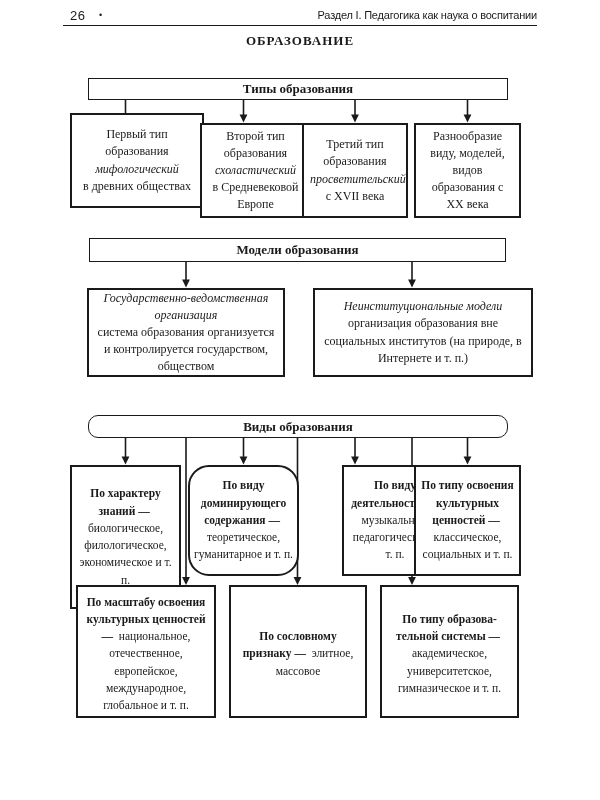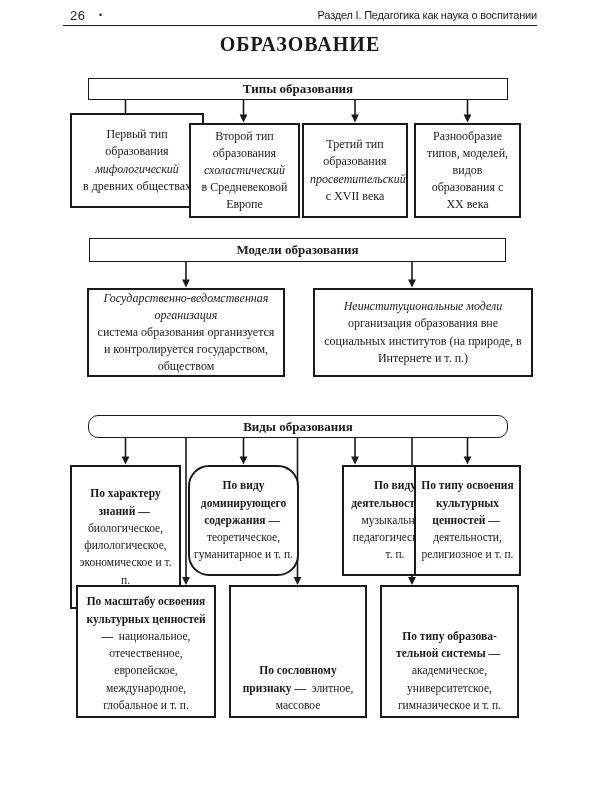--- a/index.html
+++ b/index.html
@@ -8,31 +8,31 @@
     font-family:"Liberation Serif","DejaVu Serif",serif;color:#1a1a1a;overflow:hidden;
   }
   
   .running-head{position:absolute;top:7px;left:63px;right:63px;height:18px;
     font-family:"Liberation Sans","DejaVu Sans",sans-serif;font-size:11.5px;font-weight:normal;}
   .page-num{position:absolute;left:7px;top:1px;font-size:13px;letter-spacing:.5px;}
   .sep-dot{position:absolute;left:36px;top:3px;font-size:9px;}
   .run-title{position:absolute;right:0;top:2px;font-size:11px;letter-spacing:-0.2px;}
   .head-rule{position:absolute;top:25px;left:63px;width:474px;height:0;border-top:1.6px solid #1a1a1a;}
   .page-title{position:absolute;top:33px;left:0;width:600px;text-align:center;
-    font-size:20px;font-weight:bold;letter-spacing:1px;}
+    font-size:13px;font-weight:bold;letter-spacing:1px;}
   
   .hbox{position:absolute;border:1.5px solid #1a1a1a;box-sizing:border-box;
     display:flex;align-items:center;justify-content:center;
     font-weight:bold;font-size:13px;text-align:center;background:#fff;}
   .cbox{position:absolute;border:2px solid #1a1a1a;box-sizing:border-box;
     display:flex;align-items:center;justify-content:center;
     text-align:center;background:#fff;padding:2px 6px;font-size:12px;line-height:1.42;}
   .cbox .blk{display:block;width:100%;}
   .kbox{font-size:11.5px;line-height:1.5;padding:2px 4px;}
-  .bbox{align-items:flex-end;padding-top:7px;font-size:11.5px;line-height:1.5;}
+  .bbox{align-items:center;padding-top:7px;font-size:11.5px;line-height:1.5;}
   .em-t{font-style:italic;}
   .crit{font-weight:bold;}
   
   .connectors{position:absolute;left:0;top:0;}
 </style>
 </head>
 <body>
 
 <div id="page">
 
@@ -108,37 +108,37 @@
 
   <div class="hbox" style="left:88px;top:78px;width:420px;height:22px;">Типы образования</div>
 
   <div class="cbox" style="left:70px;top:113px;width:134px;height:95px;">
     <span class="blk">
       <span class="blk">Первый тип образования</span>
       <span class="blk em-t">мифологический</span>
       <span class="blk">в древних обществах</span>
     </span>
   </div>
-  <div class="cbox" style="left:189px;top:123px;width:111px;height:95px;">
+  <div class="cbox" style="left:200px;top:123px;width:111px;height:95px;">
     <span class="blk">
       <span class="blk">Второй тип образования</span>
       <span class="blk em-t">схоластический</span>
       <span class="blk">в Средневековой Европе</span>
     </span>
   </div>
   <div class="cbox" style="left:302px;top:123px;width:106px;height:95px;">
     <span class="blk">
       <span class="blk">Третий тип образования</span>
       <span class="blk em-t">просветительский</span>
       <span class="blk">с XVII века</span>
     </span>
   </div>
   <div class="cbox" style="left:414px;top:123px;width:107px;height:95px;">
     <span class="blk">
-      <span class="blk">Разнообразие типов, моделей, видов образования с XX века</span>
+      <span class="blk">Разнообразие виду, моделей, видов образования с XX века</span>
     </span>
   </div>
 
   <div class="hbox" style="left:89px;top:238px;width:417px;height:24px;">Модели образования</div>
 
   <div class="cbox" style="left:87px;top:288px;width:198px;height:89px;">
     <span class="blk">
       <span class="blk em-t">Государственно-ведомственная организация</span>
       <span class="blk">система образования организуется и контролируется государством, обществом</span>
     </span>
@@ -166,21 +166,21 @@
   </div>
   <div class="cbox kbox" style="left:302px;top:465px;width:106px;height:111px;margin-left:40px;">
     <span class="blk">
       <span class="crit">По виду деятельности —&nbsp;</span>
       <span>музыкальное, педагогическое и т. п.</span>
     </span>
   </div>
   <div class="cbox kbox" style="left:414px;top:465px;width:107px;height:111px;">
     <span class="blk">
       <span class="crit">По типу освоения культурных ценностей —&nbsp;</span>
-      <span>деятельности, религиозное и т. п.</span>
+      <span>классическое, социальных и т. п.</span>
     </span>
   </div>
 
   <div class="cbox bbox" style="left:76px;top:585px;width:140px;height:133px;">
     <span class="blk">
       <span class="crit">По масштабу освоения культурных ценностей —&nbsp;</span>
       <span>нацио­нальное, отечествен­ное, европейское, международное, глобальное и т. п.</span>
     </span>
   </div>
   <div class="cbox bbox" style="left:229px;top:585px;width:138px;height:133px;">

